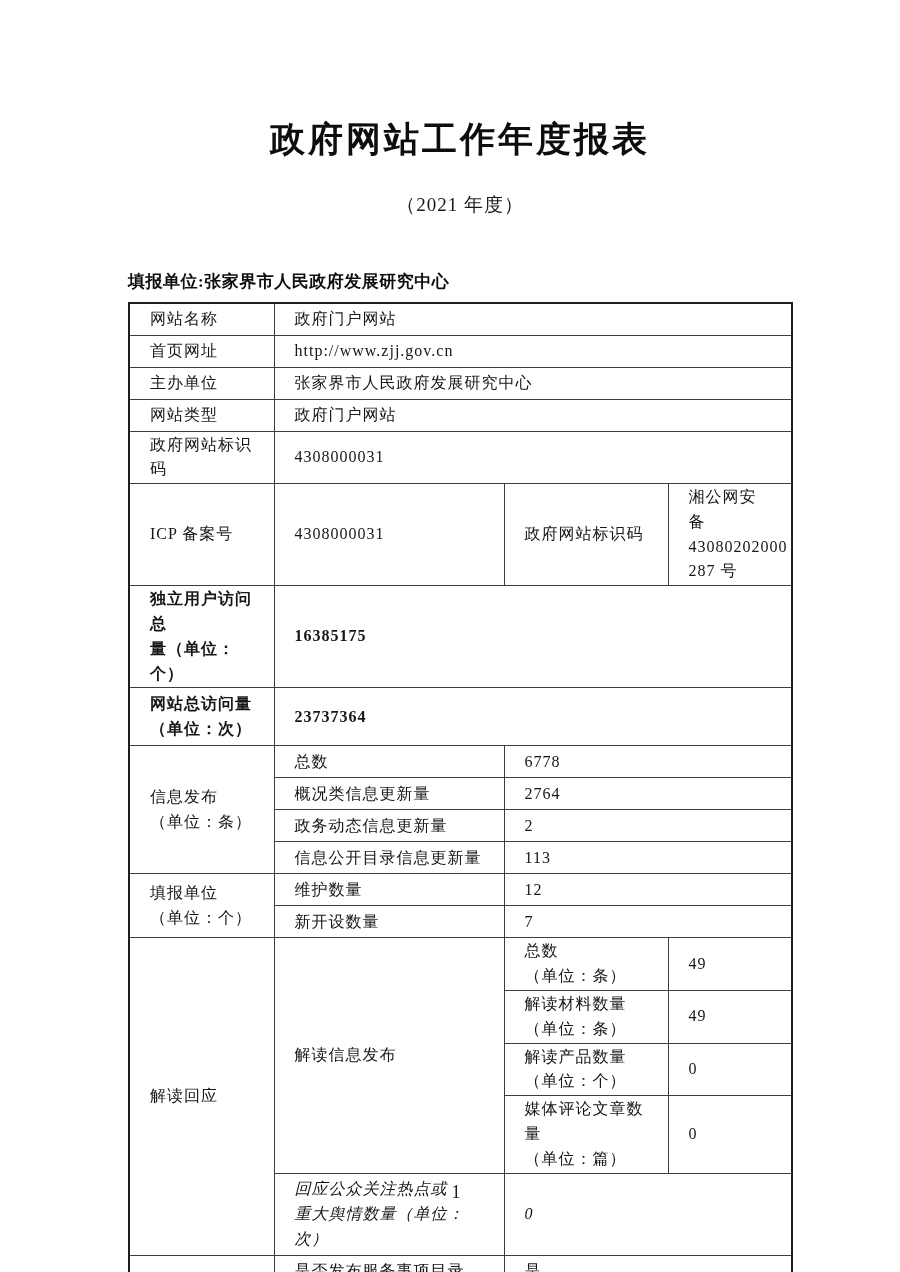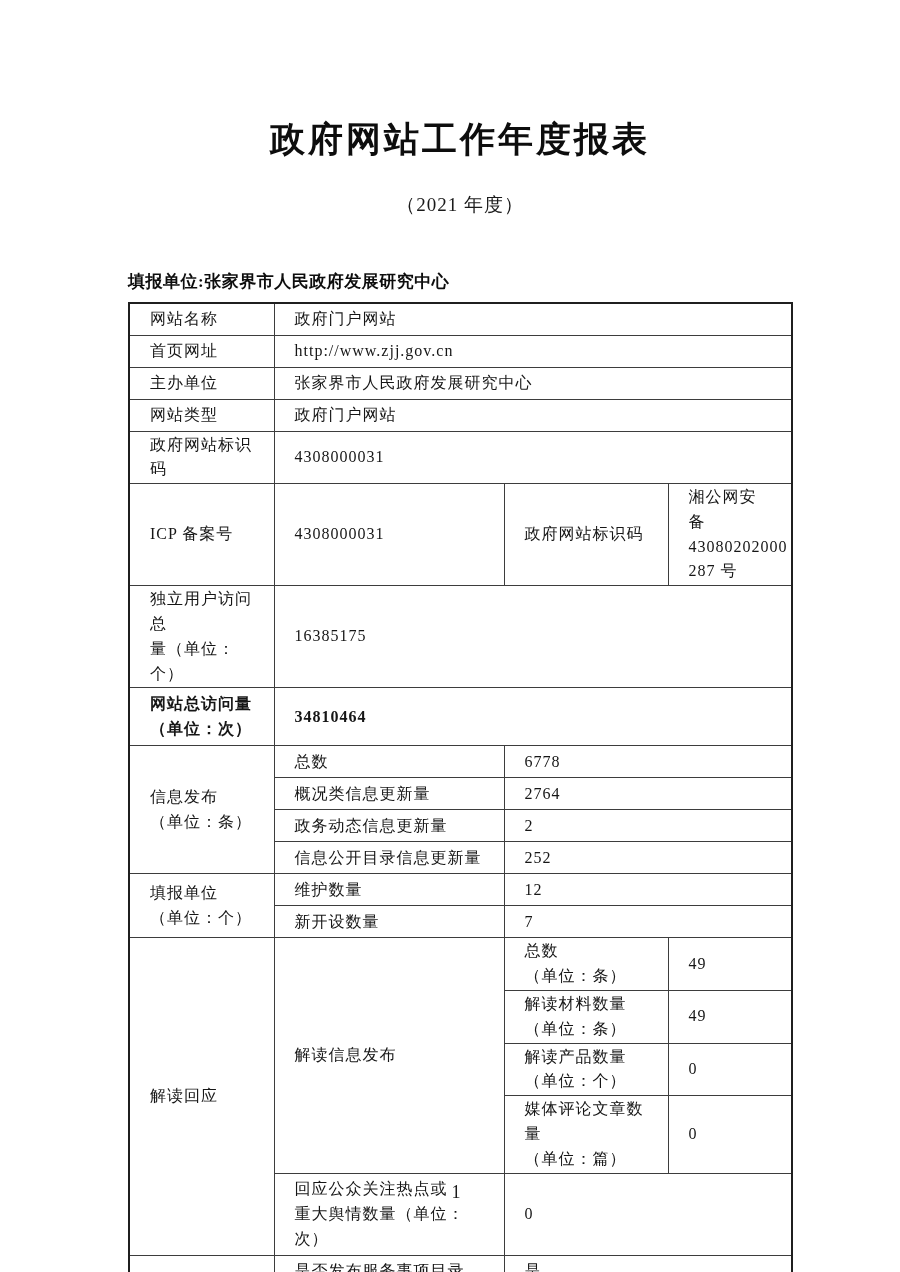--- a/index.html
+++ b/index.html
@@ -57,24 +57,24 @@
     letter-spacing: 1px;
     color: #161616;
     overflow: hidden;
   }
   col.c1 { width: 145px; }
   col.c2 { width: 230px; }
   col.c3 { width: 164px; }
   col.c4 { width: 124px; }
   tr.h32 { height: 32px; }
   tr.h72 { height: 72px; }
-  tr.h57 { height: 57px; }
+  tr.h57 { height: 57px; font-weight: bold; }
   tr.h58 { height: 58px; font-weight: bold; }
   tr.h50 { height: 50px; }
-  tr.h82 { height: 82px; }
+  tr.h82 { height: 82px; font-style: italic; }
   tr.h33 { height: 33px; }
   td.tight { line-height: 1.45; letter-spacing: 0.5px; }
   .page-number {
     position: absolute;
     top: 1182px; left: 0;
     width: 912px;
     text-align: center;
     font-size: 18px;
     color: #1a1a1a;
   }
@@ -133,40 +133,40 @@
 
     <tr class="h57">
       <td>独立用户访问总
 量（单位：个）</td>
       <td colspan="3">16385175</td>
     </tr>
 
     <tr class="h58">
       <td>网站总访问量
 （单位：次）</td>
-      <td colspan="3">34810464</td>
+      <td colspan="3">23737364</td>
     </tr>
 
     <tr class="h32">
       <td rowspan="4">信息发布
 （单位：条）</td>
       <td>总数</td>
       <td colspan="2">6778</td>
     </tr>
     <tr class="h32">
       <td>概况类信息更新量</td>
       <td colspan="2">2764</td>
     </tr>
     <tr class="h32">
       <td>政务动态信息更新量</td>
       <td colspan="2">2</td>
     </tr>
     <tr class="h32">
       <td>信息公开目录信息更新量</td>
-      <td colspan="2">252</td>
+      <td colspan="2">113</td>
     </tr>
 
     <tr class="h32">
       <td rowspan="2">填报单位
 （单位：个）</td>
       <td>维护数量</td>
       <td colspan="2">12</td>
     </tr>
     <tr class="h32">
       <td>新开设数量</td>

